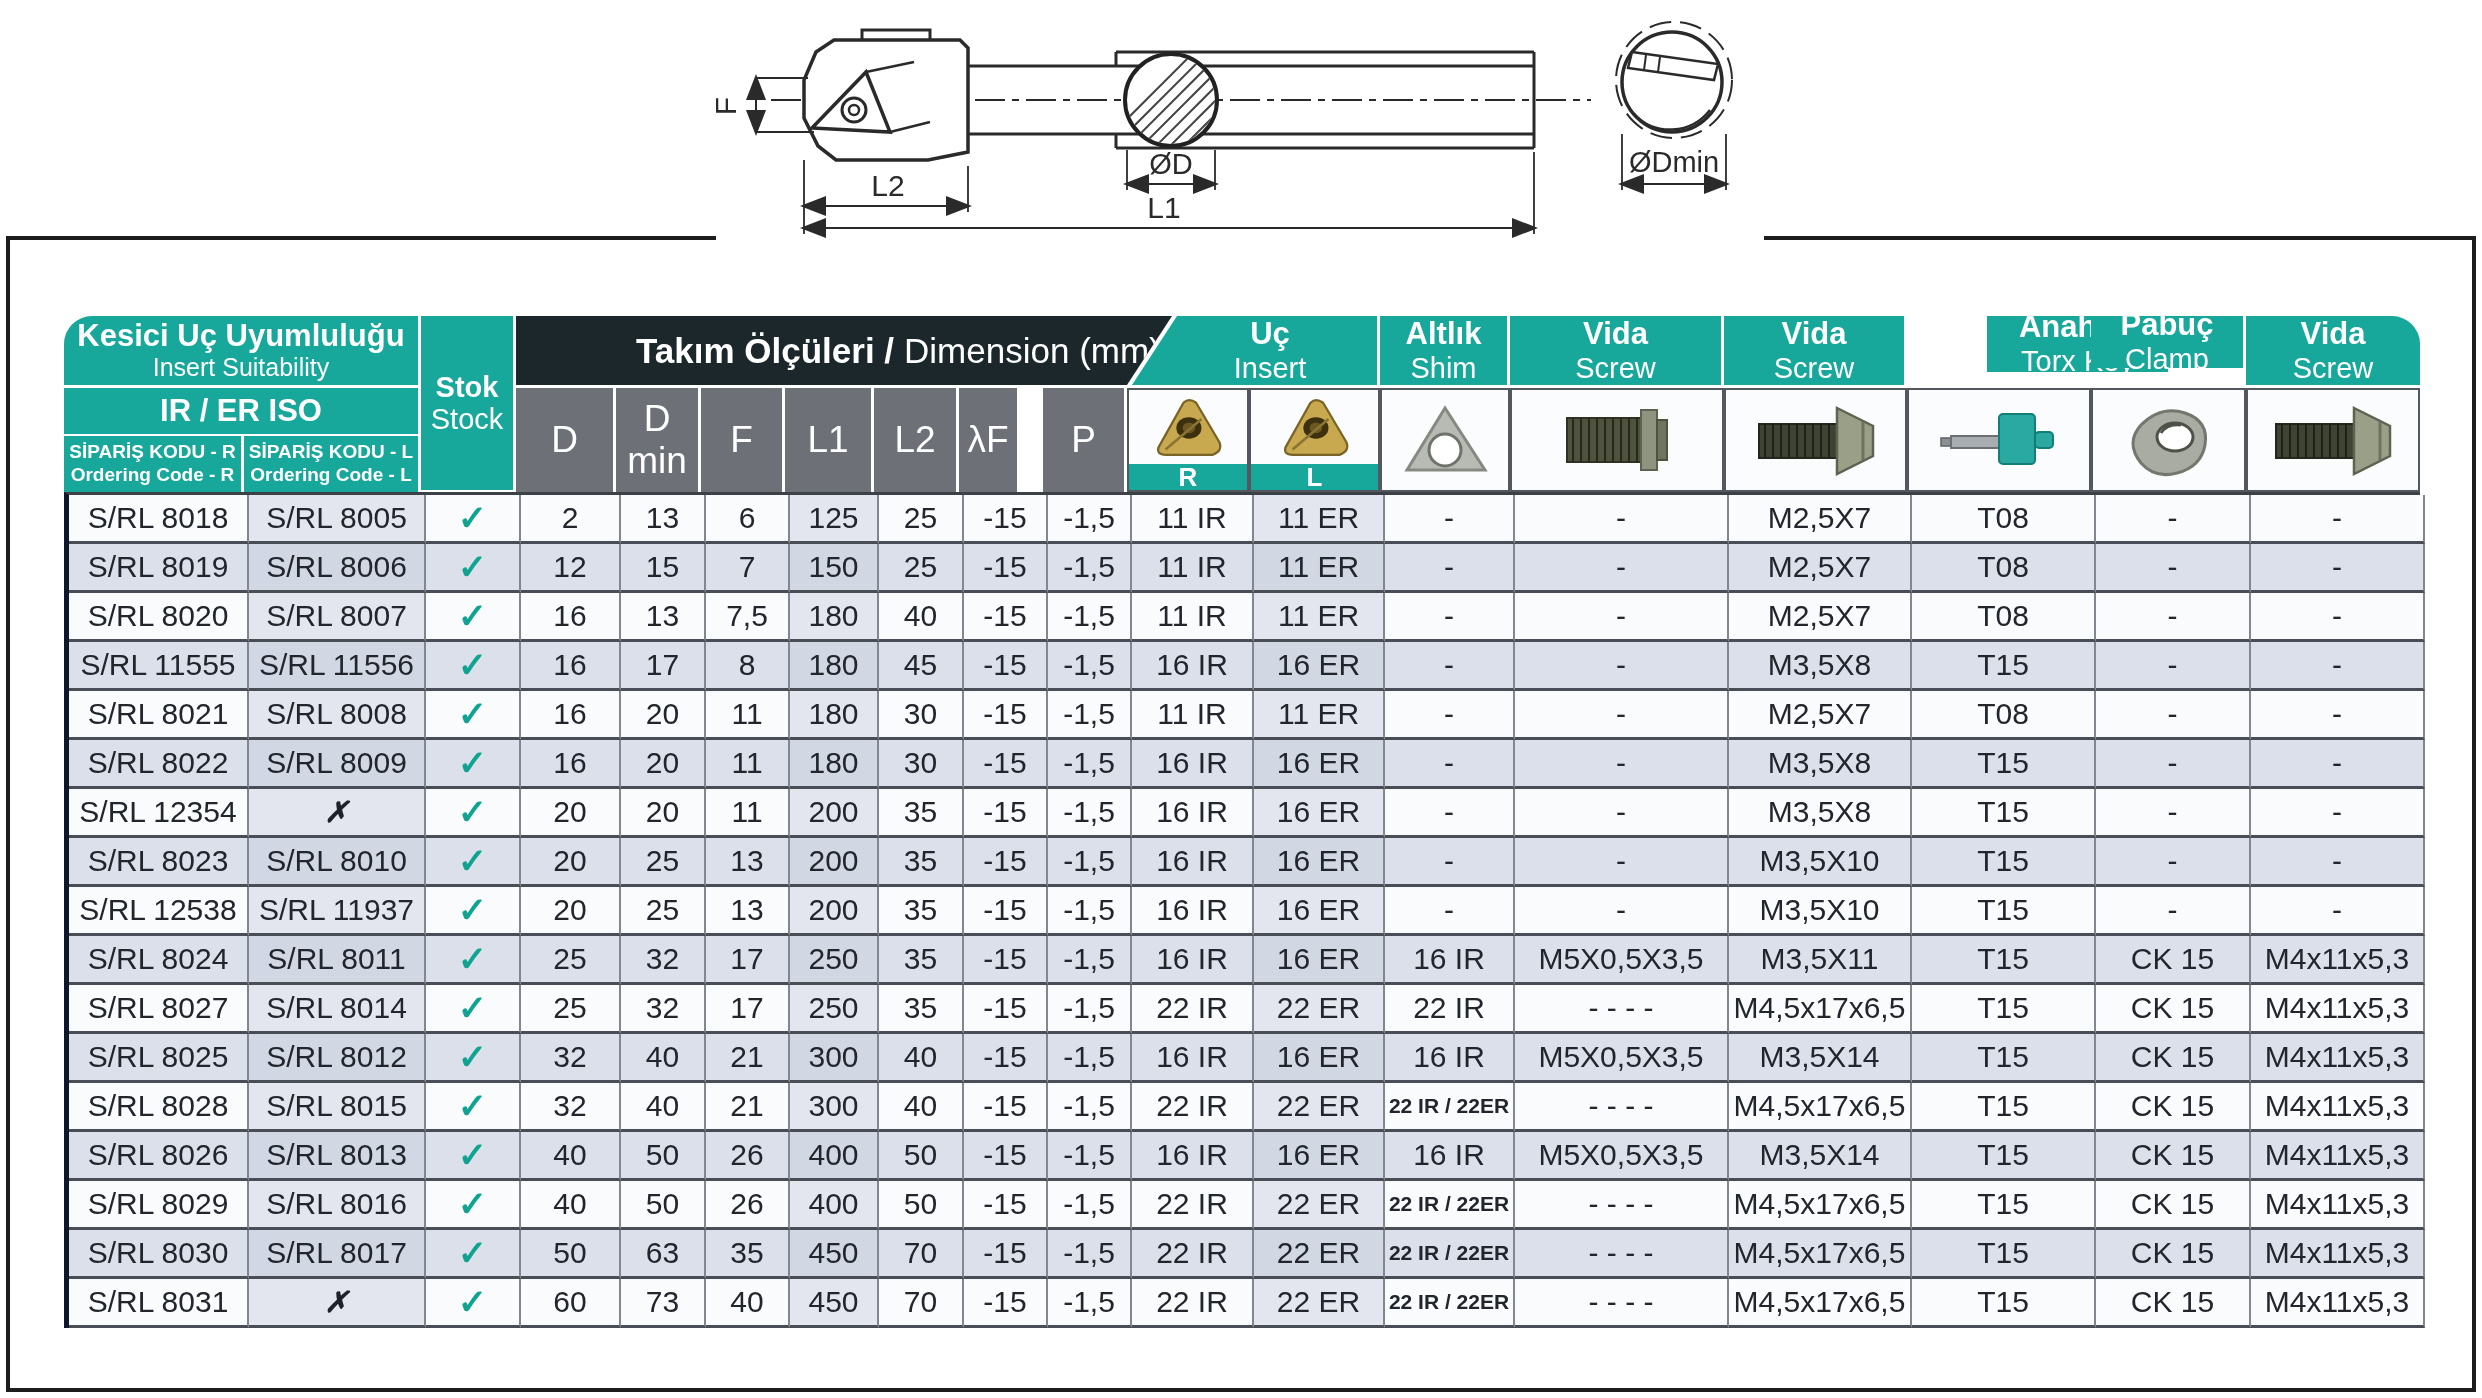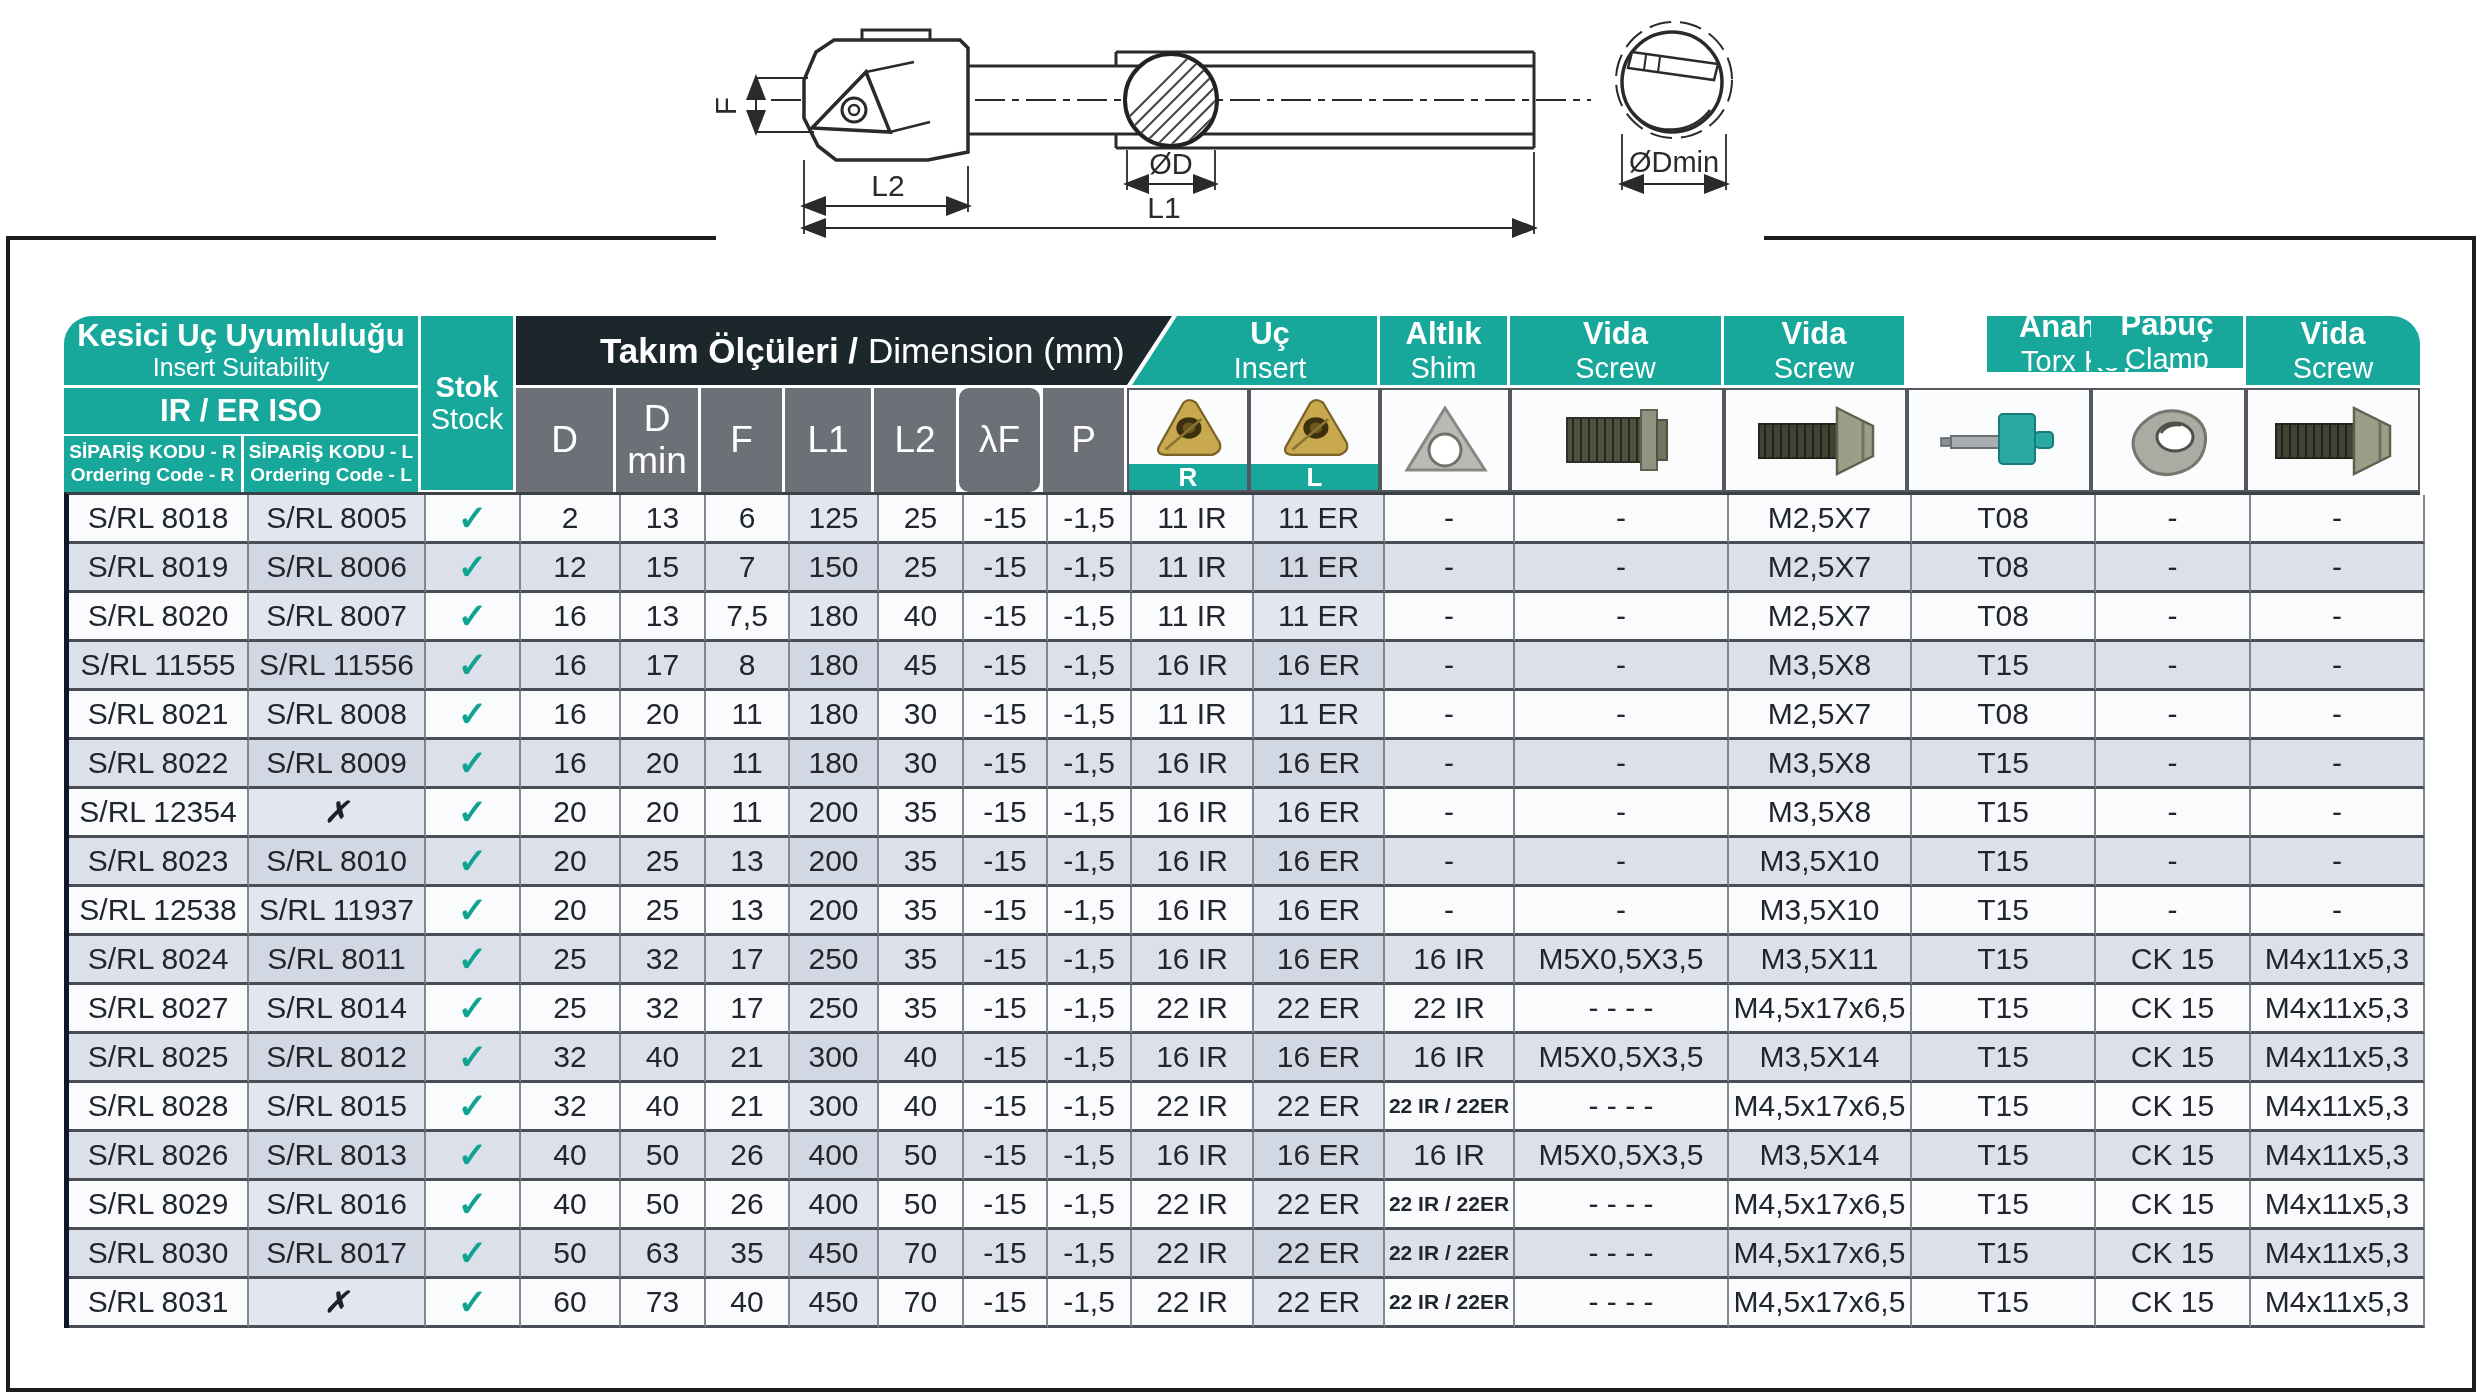--- a/index.html
+++ b/index.html
@@ -9,21 +9,21 @@
   .draw{position:absolute;left:716px;top:0;width:1048px;height:244px;background:#fff;z-index:3;}
   .tbl{position:absolute;left:64px;top:316px;width:2356px;z-index:4;}
   .hdr{position:relative;height:176px;}
   .hb{position:absolute;box-sizing:border-box;display:flex;flex-direction:column;align-items:center;justify-content:center;text-align:center;}
   .teal{background:#18a79b;color:#fff;}
   .t1{font-size:31px;font-weight:bold;line-height:1.12;}
   .t2{font-size:25px;line-height:1.1;}
   .t2b{font-size:29px;line-height:1.12;}
   .kodu{font-size:19px;font-weight:bold;line-height:1.2;}
   .darkband{background:#1c272b;color:#fff;font-size:35px;flex-direction:row;gap:10px;
-            clip-path:polygon(0 0,656px 0,611px 69px,0 69px);justify-content:flex-start;padding-left:84px;}
+            clip-path:polygon(0 0,656px 0,611px 69px,0 69px);justify-content:flex-start;padding-left:120px;}
   .darkband .b{font-weight:bold;}
   .ucband{clip-path:polygon(50px 0,250px 0,250px 69px,5px 69px);}
   .dimcell{background:#6d7177;color:#fff;font-size:37px;}
   .photo{background:#fbfcfd;border:2px solid #54585e;justify-content:space-between;padding:0;}
   .pimg{flex:1;display:flex;align-items:center;justify-content:center;width:100%;}
   .rlbar{height:26px;width:100%;background:#18a79b;color:#fff;font-size:26px;font-weight:bold;
          display:flex;align-items:center;justify-content:center;}
   .grid{display:grid;border-left:5px solid #0f172a;border-top:3px solid #3c4147;
         grid-template-columns:180px 177px 95px 100px 85px 84px 89px 85px 84px 84px 122px 131px 130px 214px 183px 184px 155px 174px;}
   .cell{box-sizing:border-box;height:49px;display:flex;align-items:center;justify-content:center;
@@ -198,21 +198,21 @@
         </div>
       <div class="hb dimcell" style="left:637px;top:72px;width:81px;height:104px;">
           <span>F</span>
         </div>
       <div class="hb dimcell" style="left:721px;top:72px;width:86px;height:104px;">
           <span>L1</span>
         </div>
       <div class="hb dimcell" style="left:810px;top:72px;width:82px;height:104px;">
           <span>L2</span>
         </div>
-      <div class="hb dimcell" style="left:895px;top:72px;width:81px;height:104px;border-radius:10px;">
+      <div class="hb dimcell" style="left:895px;top:72px;width:58px;height:104px;">
           <span>λF</span>
         </div>
       <div class="hb dimcell" style="left:979px;top:72px;width:81px;height:104px;">
           <span>P</span>
         </div>
 
       <div class="hb photo" style="left:1063px;top:72px;width:122px;height:104px;">
         <div class="pimg">
           <svg width="84" height="70" viewBox="0 0 90 78">
             <path d="M12,62 L40,12 Q46,6 54,12 L80,56 Q84,66 72,70 L20,70 Q10,70 12,62 Z" fill="#c9a94f" stroke="#7a6326" stroke-width="2.5"></path>

